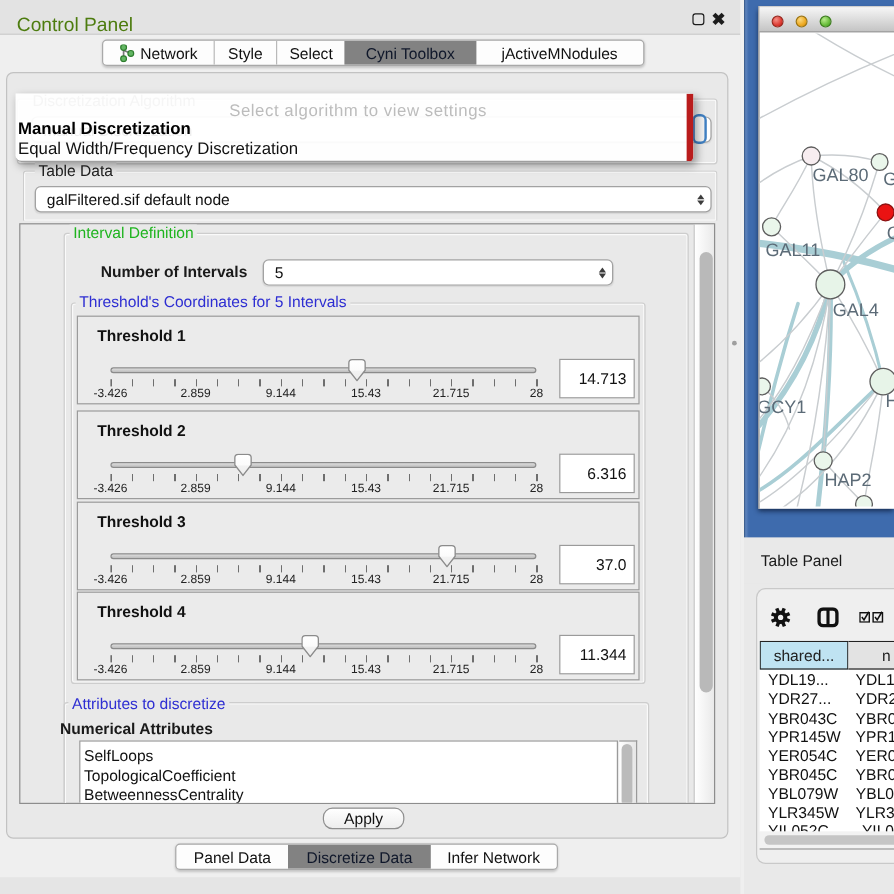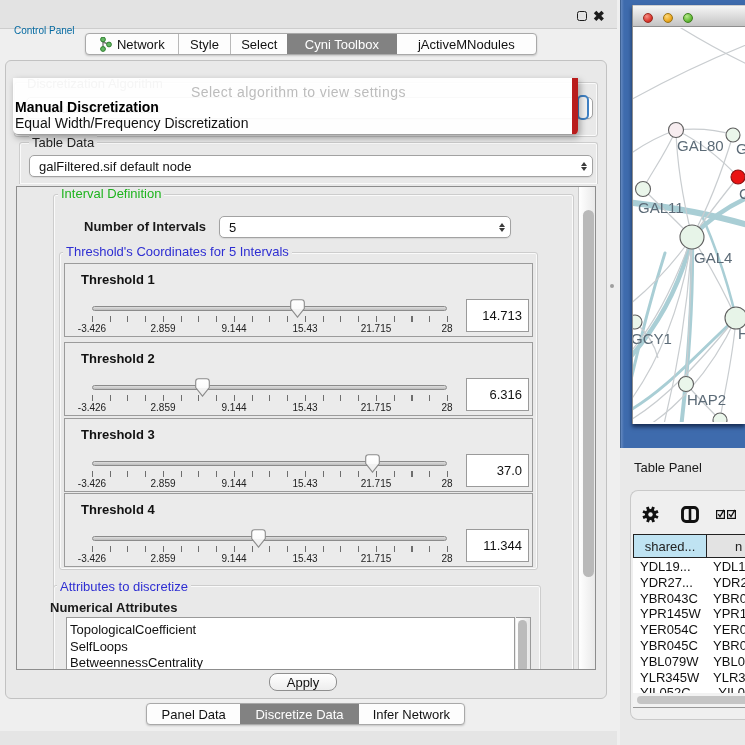--- a/index.html
+++ b/index.html
@@ -5,29 +5,29 @@
 * { margin:0; padding:0; box-sizing:border-box; }
 html,body { width:745px; height:745px; overflow:hidden; }
 body { font-family:"Liberation Sans", sans-serif; background:#e5e5e5; position:relative; }
 .abs { position:absolute; }
 .t13 { font-size:13px; color:#1a1a1a; }
 .b { font-weight:bold; }
 
 
 #dock { left:0; top:0; width:617px; height:731px; background:#efefef; }
 #titlebar { left:0; top:0; width:617px; height:29px; background:#e3e3e3; border-bottom:1px solid #cdcdcd; }
-#titlebar .ttl { position:absolute; left:14px; top:25px; font-size:10px; color:#0369a1; }
+#titlebar .ttl { position:absolute; left:14px; top:13px; font-size:16px; color:#4d7c0f; }
 #floaticon { left:577px; top:11px; width:10px; height:10px; border:1.6px solid #1c1c1c; border-radius:2.5px; background:transparent; }
 #closeicon { left:593px; top:8px; -webkit-font-smoothing:antialiased; font-size:14px; font-weight:bold; color:#1c1c1c; }
 
 
 .tabbar { height:22px; background:#fdfdfd; border:1px solid #a9a9a9; border-radius:4px; display:flex; box-shadow:0 1px 2px rgba(0,0,0,0.18); overflow:hidden; }
 .tabbar .tab { height:100%; display:flex; align-items:center; justify-content:center; font-size:13px; color:#111; }
 .tabbar .sep { width:1px; height:100%; background:#b9b9b9; }
-.tabbar .sel { background:#828282; color:#ffffff; }
+.tabbar .sel { background:#828282; color:#0f172a; }
 
 
 #bigpanel { left:5px; top:60px; width:602px; height:639px; background:#e9e9e9; border:1px solid #c2c2c2; border-radius:6px; }
 
 .groupbox { position:absolute; border:1px solid #cdcdcd; border-radius:3px; box-shadow:inset 0 0 0 1px #fafafa; }
 .grouptitle { position:absolute; font-size:13px; background:#e9e9e9; padding:0 3px; }
 
 .combo { position:absolute; background:#ffffff; border:1px solid #a2a2a2; border-radius:5px; font-size:13px; color:#111; display:flex; align-items:center; padding-left:9px; box-shadow:0 1px 1px rgba(0,0,0,0.08); }
 .combo .arrows { position:absolute; right:5px; top:0; height:100%; display:flex; flex-direction:column; justify-content:center; gap:1px; }
 .combo .arrows i { display:block; width:0; height:0; border-left:3.5px solid transparent; border-right:3.5px solid transparent; }
@@ -208,22 +208,22 @@
             <span style="left:311px;">21.715</span>
             <span style="left:382px;">28</span>
           </div>
         <div class="vfield">11.344</div>
       </div>
 
       <div class="groupbox" style="left:36px; top:398px; width:488px; height:120px;"></div>
       <div class="grouptitle" style="left:40px; top:392px; color:#2e2ed2;">Attributes to discretize</div>
       <div class="t13 b abs" style="left:33px; top:413px;">Numerical Attributes</div>
       <div class="abs" id="attrlist" style="left:49px; top:430px; width:449px; height:60px;">
+        <div>SelfLoops</div>
         <div>TopologicalCoefficient</div>
-        <div>SelfLoops</div>
         <div>BetweennessCentrality</div>
       </div>
       <div class="abs" style="left:499px; top:430px; width:15px; height:60px; background:linear-gradient(90deg,#fff,#e6e6e6); border:1px solid #9a9a9a; border-left:none;">
         <div style="position:absolute; left:2px; top:2px; width:9px; height:52px; background:#bbbbbb; border-radius:5px;"></div>
       </div>
     </div>
 
     <div class="btn" style="left:263px; top:612px; width:68px; height:18px; padding-top:1px; border-radius:8px; line-height:16px;">Apply</div>
   </div>
 

